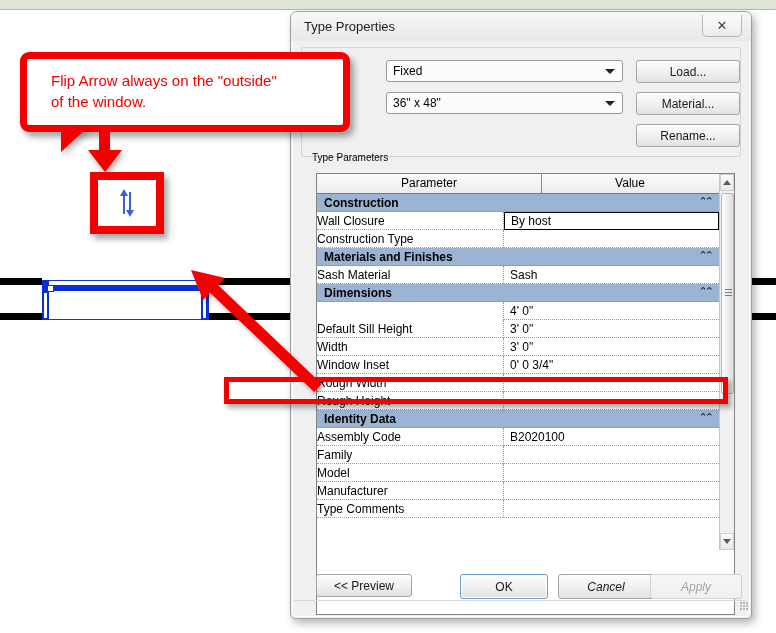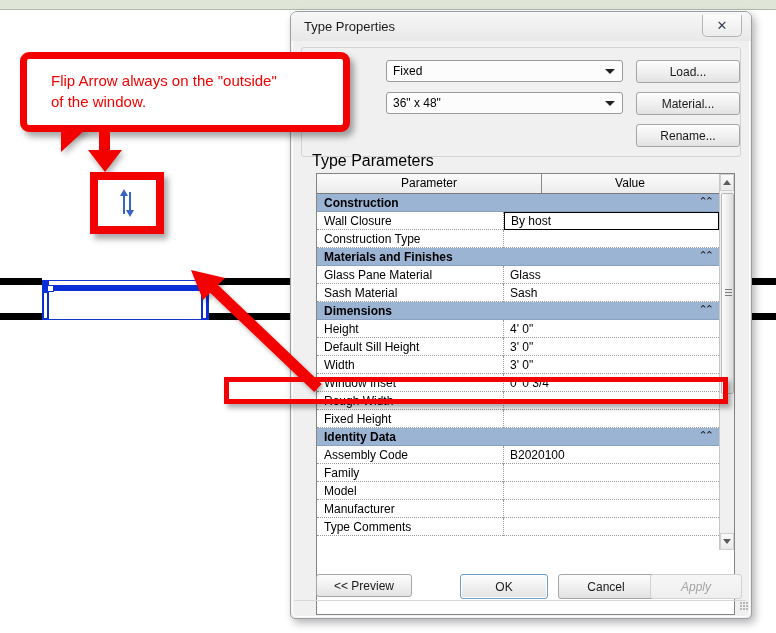--- a/index.html
+++ b/index.html
@@ -98,36 +98,36 @@
   #combo-type{left:386px;top:92px;width:237px;}
 
   .btn{position:absolute;height:23px;border:1px solid #a5a5a5;border-radius:3px;
      background:linear-gradient(180deg,#fdfdfd 0%,#f1f1f1 48%,#e3e3e3 100%);
      box-sizing:border-box;display:flex;align-items:center;justify-content:center;
      font-size:12px;color:#1a1a1a;cursor:pointer;}
   #btn-load{left:636px;top:60px;width:104px;}
   #btn-duplicate{left:636px;top:92px;width:104px;}
   #btn-rename{left:636px;top:124px;width:104px;}
 
-  #lbl-typeparams{position:absolute;left:312px;top:152px;font-size:16px;}
+  #lbl-typeparams{position:absolute;left:312px;top:152px;font-size:10px;}
 
   
   #grid{position:absolute;left:316px;top:173px;width:419px;height:442px;
      background:#fff;border:1px solid #848484;box-sizing:border-box;overflow:hidden;}
   #grid-head{position:absolute;left:0;top:0;width:417px;height:20px;
      background:linear-gradient(180deg,#fbfbfb,#ececec);
      border-bottom:1px solid #7a7a7a;box-sizing:border-box;}
   #head-param{position:absolute;left:0;top:2px;width:224px;text-align:center;font-size:12px;}
   #head-value{position:absolute;left:225px;top:2px;width:176px;text-align:center;font-size:12px;}
   #head-div{position:absolute;left:224px;top:0;width:1px;height:19px;background:#8a8a8a;}
 
   #rows{position:absolute;left:0;top:20px;width:402px;height:357px;}
   .row{position:relative;height:18px;background:#fff;}
   .row .pcell{position:absolute;left:0;top:0;width:186px;height:18px;
-     padding-left:7px;line-height:18px;font-size:12px;
+     line-height:18px;font-size:12px;
      border-bottom:1px dotted #9b9b9b;box-sizing:border-box;}
   .row .vdiv{position:absolute;left:186px;top:0;width:0;height:18px;
      border-left:1px dotted #9b9b9b;}
   .row .vcell{position:absolute;left:187px;top:0;width:215px;height:18px;
      padding-left:6px;line-height:18px;font-size:12px;
      border-bottom:1px dotted #9b9b9b;box-sizing:border-box;}
   .row.grp{height:18px;background:#9cb4d4;padding-left:28px;}
   .row.grp .gcell{position:absolute;left:0;top:0;width:402px;height:18px;
      padding-left:7px;line-height:18px;font-size:12px;font-weight:bold;color:#000;
      border-bottom:1px solid #8aa0bf;box-sizing:border-box;}
@@ -151,21 +151,21 @@
      background:linear-gradient(90deg,#fdfdfd,#ececec 55%,#dcdcdc);
      border:1px solid #b8b8b8;border-radius:2px;box-sizing:border-box;cursor:pointer;}
   #vsb-grip{position:absolute;left:3px;top:95px;width:7px;height:7px;
      background:repeating-linear-gradient(180deg,#7d7d7d 0 1px,transparent 1px 3px);}
 
   
   #footer-sep{position:absolute;left:4px;top:600px;width:452px;height:1px;background:#d8d8d8;}
   #btn-preview{left:316px;top:574px;width:96px;}
   #btn-ok{left:460px;top:574px;width:88px;height:25px;
      border:1px solid #6e9ec9;box-shadow:inset 0 0 0 1px #ffffff;}
-  #btn-cancel{left:558px;top:574px;width:96px;height:25px;}
+  #btn-cancel{left:558px;top:574px;width:96px;height:25px;font-style:italic;}
   #btn-apply{left:650px;top:574px;width:92px;height:25px;color:#a4a4a4;
      background:linear-gradient(180deg,#f6f6f6,#efefef);border:1px solid #d2d2d2;font-style:italic;}
   #resize-grip{position:absolute;left:740px;top:602px;width:9px;height:9px;
      background:
        radial-gradient(circle at 1px 1px,#b0b0b0 0.8px,transparent 1px) 0 0/3px 3px;
      opacity:.9;}
 </style>
 </head>
 <body>
 
@@ -239,35 +239,29 @@
       <div class="row">
         <div class="pcell">Construction Type</div>
         <div class="vdiv"></div>
         <div class="vcell"></div>
       </div>
       <div class="row grp">
         <div class="gcell">Materials and Finishes</div>
         <span class="chev" style="letter-spacing: -3px;">⌃⌃</span>
       </div>
       <div class="row">
-        <div class="pcell">Glass Pane Material</div>
-        <div class="vdiv"></div>
-        <div class="vcell">Glass</div>
-      </div>
-      <div class="row">
         <div class="pcell">Sash Material</div>
         <div class="vdiv"></div>
         <div class="vcell">Sash</div>
       </div>
       <div class="row grp">
         <div class="gcell">Dimensions</div>
         <span class="chev" style="letter-spacing: -3px;">⌃⌃</span>
       </div>
       <div class="row">
-        <div class="pcell">Height</div>
         <div class="vdiv"></div>
         <div class="vcell">4'  0"</div>
       </div>
       <div class="row">
         <div class="pcell">Default Sill Height</div>
         <div class="vdiv"></div>
         <div class="vcell">3'  0"</div>
       </div>
       <div class="row">
         <div class="pcell">Width</div>
@@ -278,21 +272,21 @@
         <div class="pcell">Window Inset</div>
         <div class="vdiv"></div>
         <div class="vcell">0'  0 3/4"</div>
       </div>
       <div class="row">
         <div class="pcell">Rough Width</div>
         <div class="vdiv"></div>
         <div class="vcell"></div>
       </div>
       <div class="row">
-        <div class="pcell">Fixed Height</div>
+        <div class="pcell">Rough Height</div>
         <div class="vdiv"></div>
         <div class="vcell"></div>
       </div>
       <div class="row grp">
         <div class="gcell">Identity Data</div>
         <span class="chev" style="letter-spacing: -3px;">⌃⌃</span>
       </div>
       <div class="row">
         <div class="pcell">Assembly Code</div>
         <div class="vdiv"></div>

